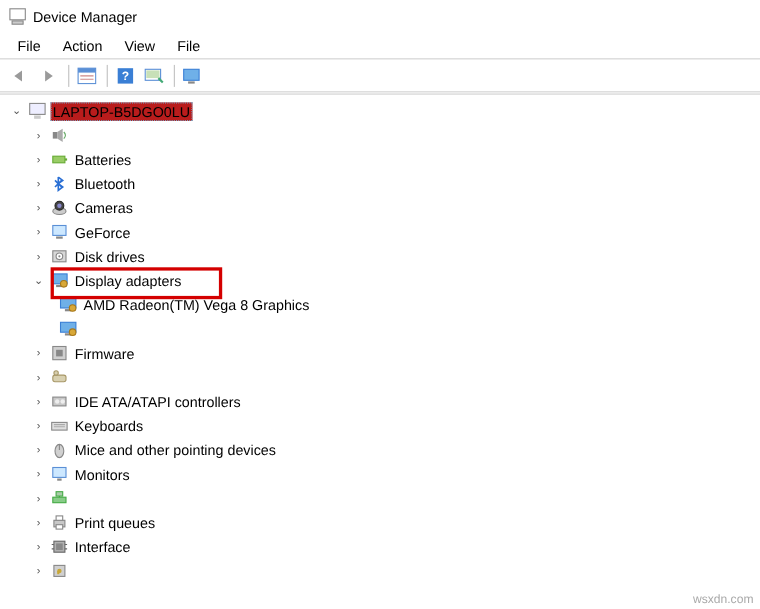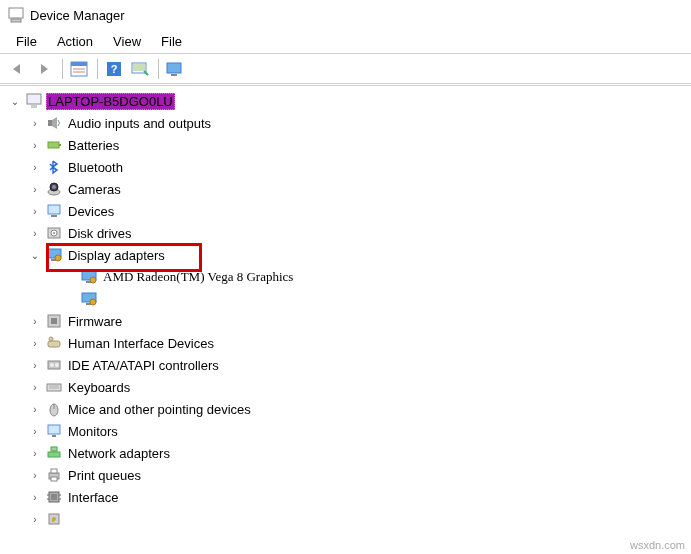--- a/index.html
+++ b/index.html
@@ -70,39 +70,39 @@
   cursor: default;
 }
 .tree-row .exp.empty { visibility: hidden; }
 .tree-row .node-icon {
   width: 18px; height: 16px;
   display: flex; align-items: center; justify-content: center;
   margin: 0 3px;
 }
 .tree-row .label { padding: 1px 2px; }
 .tree-row.selected .label {
-  background: #a21caf;
+  background: #b91c1c;
   border: 1px dotted #7aa7c7;
   padding: 0 1px;
 }
 .tree-row.highlighted {
   position: relative;
 }
 .tree-row.highlighted::after {
   content: "";
   position: absolute;
   left: 46px;
   top: -1px;
   width: 150px;
   height: 23px;
   border: 3px solid #d40000;
   pointer-events: none;
 }
 .indent-1 { padding-left: 28px; }
-.indent-2 { padding-left: 63px; font-family: Liberation Serif, serif; }
+.indent-2 { padding-left: 36px; }
 .watermark {
   position: absolute;
   right: 6px;
   bottom: 3px;
   font-size: 11px;
   color: #a9a9a9;
 }
 svg { display: block; }
 </style>
 </head>
@@ -184,21 +184,20 @@
   <div id="nodes">
       <div class="tree-row indent-1">
         <span class="exp">›</span>
         <span class="node-icon">
           <svg width="16" height="16">
             <rect x="2" y="5" width="4" height="6" fill="#888"></rect>
             <path d="M6 5 L11 2 L11 14 L6 11 Z" fill="#aaa"></path>
             <path d="M12 5 Q15 8 12 11" stroke="#6a6" fill="none"></path>
           </svg>
         </span>
-        <span class="label">Audio inputs and outputs</span>
       </div>
       <div class="tree-row indent-1">
         <span class="exp">›</span>
         <span class="node-icon">
           <svg width="16" height="16">
             <rect x="2" y="5" width="11" height="6" fill="#9c6" stroke="#6a3"></rect>
             <rect x="13" y="7" width="2" height="2" fill="#6a3"></rect>
           </svg>
         </span>
         <span class="label">Batteries</span>
@@ -224,21 +223,21 @@
         <span class="label">Cameras</span>
       </div>
       <div class="tree-row indent-1">
         <span class="exp">›</span>
         <span class="node-icon">
           <svg width="16" height="16">
             <rect x="2" y="2" width="12" height="9" fill="#cde8ff" stroke="#5a8fd6"></rect>
             <rect x="5" y="12" width="6" height="2" fill="#888"></rect>
           </svg>
         </span>
-        <span class="label">Devices</span>
+        <span class="label">GeForce</span>
       </div>
       <div class="tree-row indent-1">
         <span class="exp">›</span>
         <span class="node-icon">
           <svg width="16" height="16">
             <rect x="2" y="3" width="12" height="10" fill="#d8d8d8" stroke="#888"></rect>
             <circle cx="8" cy="8" r="3" fill="#fff" stroke="#888"></circle>
             <circle cx="8" cy="8" r="1" fill="#888"></circle>
           </svg>
         </span>
@@ -287,21 +286,20 @@
         <span class="label">Firmware</span>
       </div>
       <div class="tree-row indent-1">
         <span class="exp">›</span>
         <span class="node-icon">
           <svg width="16" height="16">
             <rect x="2" y="6" width="12" height="6" rx="2" fill="#d8d0b0" stroke="#a89868"></rect>
             <circle cx="5" cy="4" r="2" fill="#d8d0b0" stroke="#a89868"></circle>
           </svg>
         </span>
-        <span class="label">Human Interface Devices</span>
       </div>
       <div class="tree-row indent-1">
         <span class="exp">›</span>
         <span class="node-icon">
           <svg width="16" height="16">
             <rect x="2" y="4" width="12" height="8" fill="#c8c8c8" stroke="#888"></rect>
             <circle cx="6" cy="8" r="2" fill="#eee"></circle>
             <circle cx="11" cy="8" r="2" fill="#eee"></circle>
           </svg>
         </span>
@@ -340,21 +338,20 @@
       </div>
       <div class="tree-row indent-1">
         <span class="exp">›</span>
         <span class="node-icon">
           <svg width="16" height="16">
             <rect x="2" y="7" width="12" height="5" fill="#8c8" stroke="#4a4"></rect>
             <rect x="5" y="2" width="6" height="4" fill="#aca" stroke="#4a4"></rect>
             <line x1="8" y1="6" x2="8" y2="7" stroke="#4a4"></line>
           </svg>
         </span>
-        <span class="label">Network adapters</span>
       </div>
       <div class="tree-row indent-1">
         <span class="exp">›</span>
         <span class="node-icon">
           <svg width="16" height="16">
             <rect x="3" y="6" width="10" height="6" fill="#c8c8c8" stroke="#888"></rect>
             <rect x="5" y="2" width="6" height="4" fill="#fff" stroke="#888"></rect>
             <rect x="5" y="10" width="6" height="4" fill="#fff" stroke="#888"></rect>
           </svg>
         </span>

